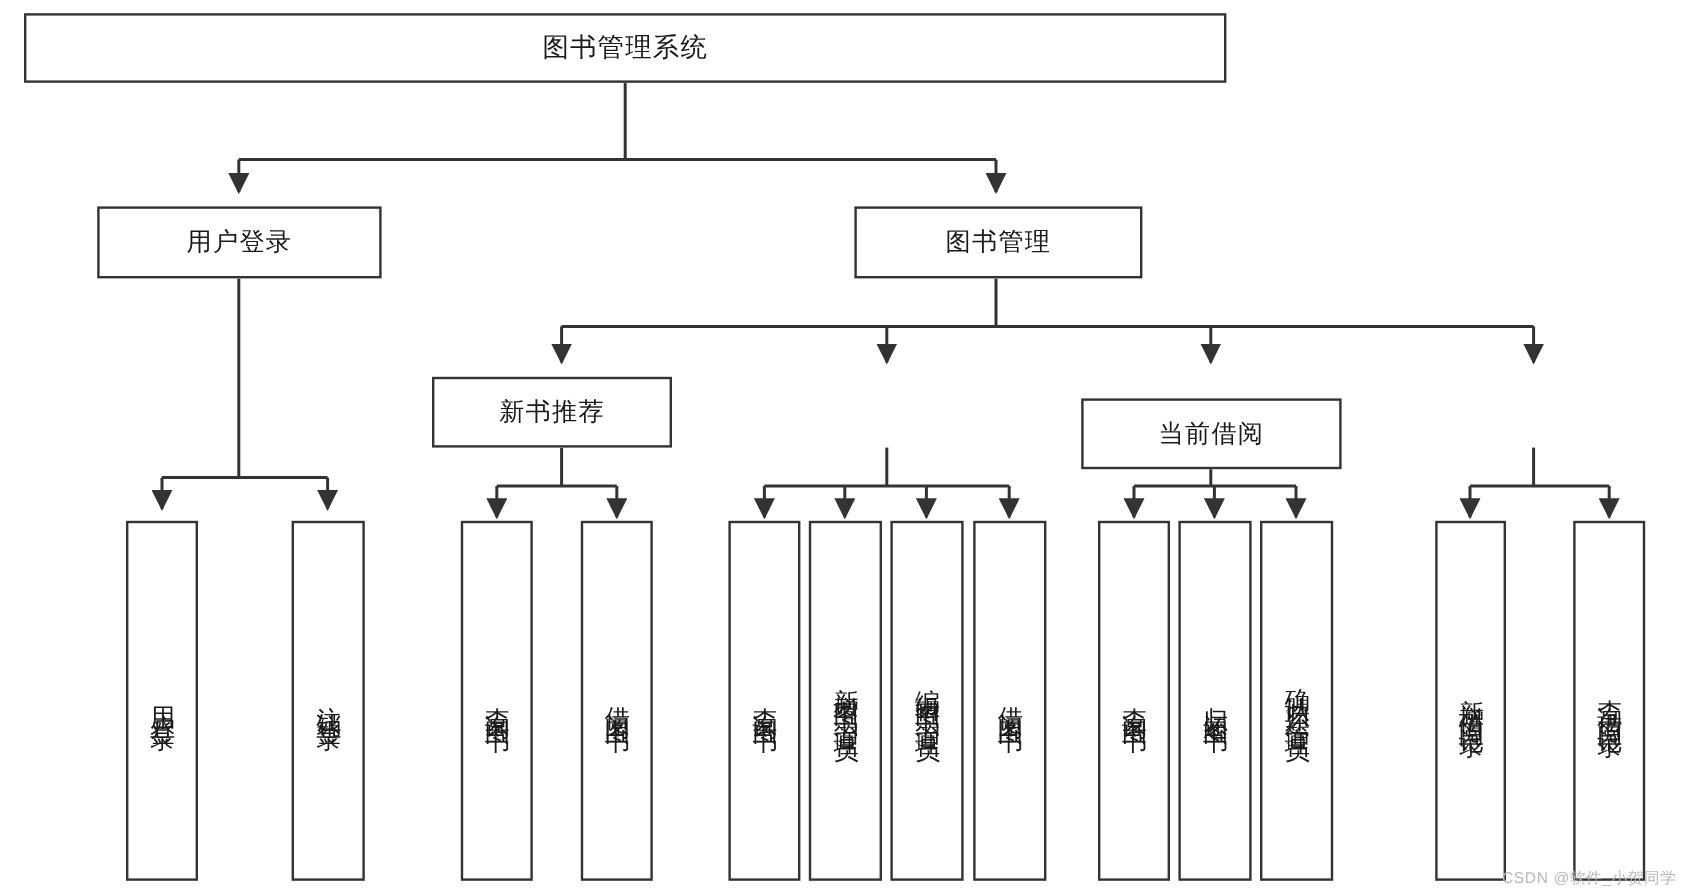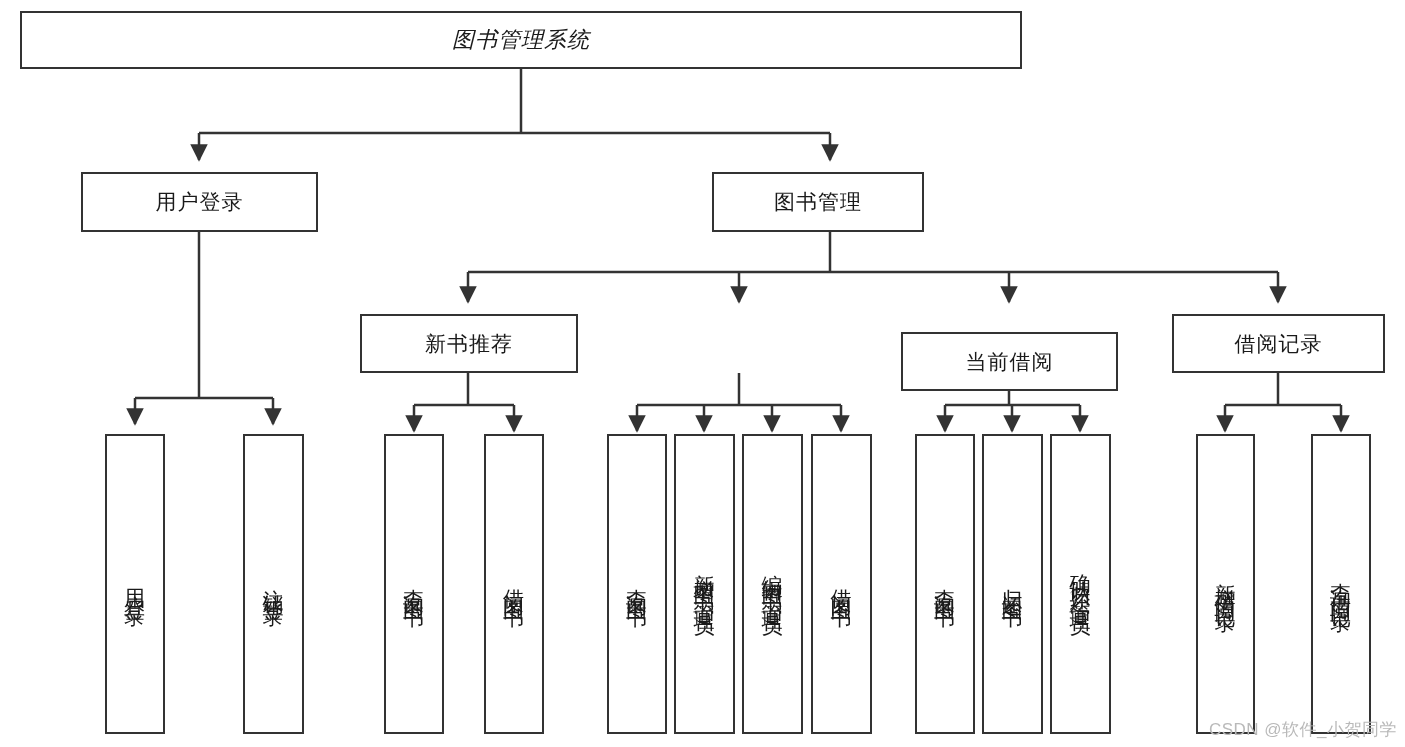--- a/index.html
+++ b/index.html
@@ -55,21 +55,21 @@
   }
   .node.vert .label {
     writing-mode: vertical-rl;
     text-orientation: upright;
     display: block;
   }
   .watermark {
     position: absolute;
     right: 8px;
     bottom: 6px;
-    font-size: 17px;
+    font-size: 13px;
     color: #b9b9b9;
     letter-spacing: 0.5px;
     white-space: nowrap;
   }
 </style>
 </head>
 <body>
 
 <div id="canvas">
 
@@ -116,39 +116,36 @@
       <path d="M 1012 405 L 1012 431" marker-end="url(#arrow)"></path>
       <path d="M 1080 405 L 1080 431" marker-end="url(#arrow)"></path>
 
       <path d="M 1278 373 L 1278 405"></path>
       <path d="M 1225 405 L 1341 405"></path>
       <path d="M 1225 405 L 1225 431" marker-end="url(#arrow)"></path>
       <path d="M 1341 405 L 1341 431" marker-end="url(#arrow)"></path>
     </g>
   </svg>
 
-  <div class="node horiz root" style="left:20px; top:11px; width:1002px; height:58px;font-style:italic;">
+  <div class="node horiz root" style="left:20px; top:11px; width:1002px; height:58px;">
     <span class="label">图书管理系统</span>
   </div>
 
   <div class="node horiz" style="left:81px; top:172px; width:237px; height:60px;">
     <span class="label">用户登录</span>
   </div>
-  <div class="node horiz" style="left:712px; top:172px; width:212px; height:60px;">
+  <div class="node horiz" style="left:712px; top:172px; width:240px; height:60px;">
     <span class="label">图书管理</span>
   </div>
 
-  <div class="node horiz" style="left:360px; top:314px; width:218px; height:59px;">
+  <div class="node horiz" style="left:360px; top:314px; width:200px; height:59px;">
     <span class="label">新书推荐</span>
   </div>
   <div class="node horiz" style="left:901px; top:332px; width:217px; height:59px;">
     <span class="label">当前借阅</span>
-  </div>
-  <div class="node horiz" style="left:1172px; top:314px; width:213px; height:59px;">
-    <span class="label">借阅记录</span>
   </div>
 
   <div class="node vert" style="left:105px; top:434px; width:60px; height:300px;">
     <span class="label">用户登录</span>
   </div>
   <div class="node vert" style="left:243px; top:434px; width:61px; height:300px;">
     <span class="label">注销登录</span>
   </div>
 
   <div class="node vert" style="left:384px; top:434px; width:60px; height:300px;">

